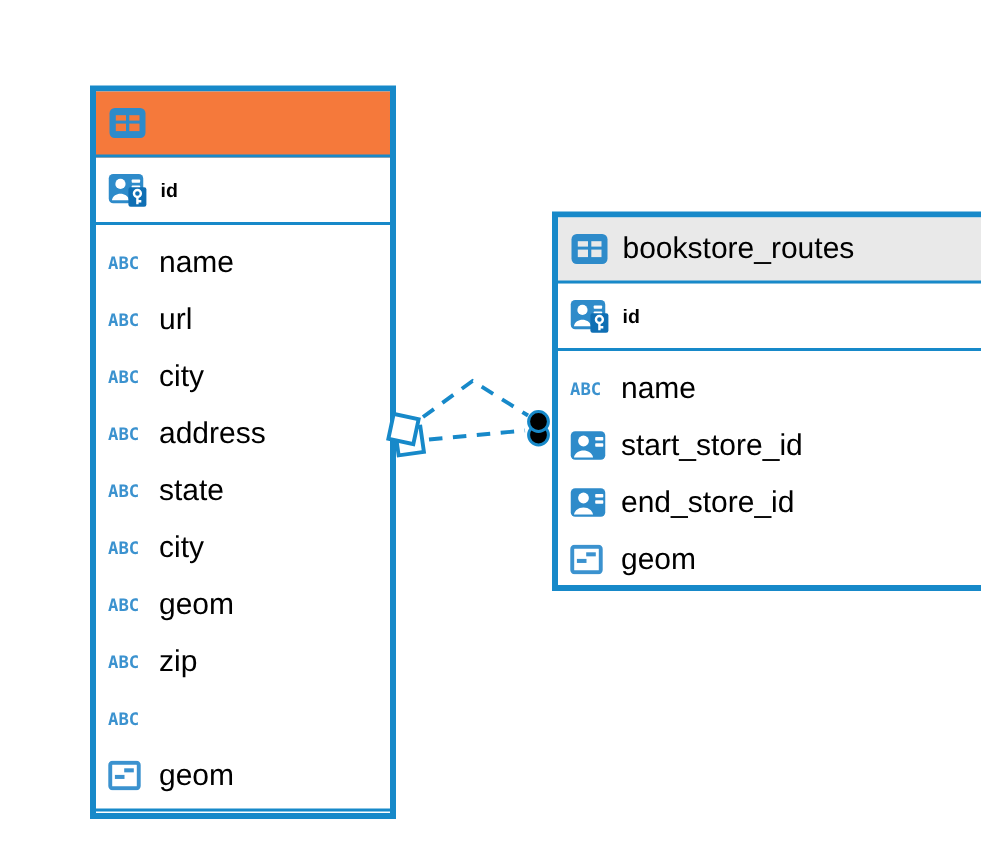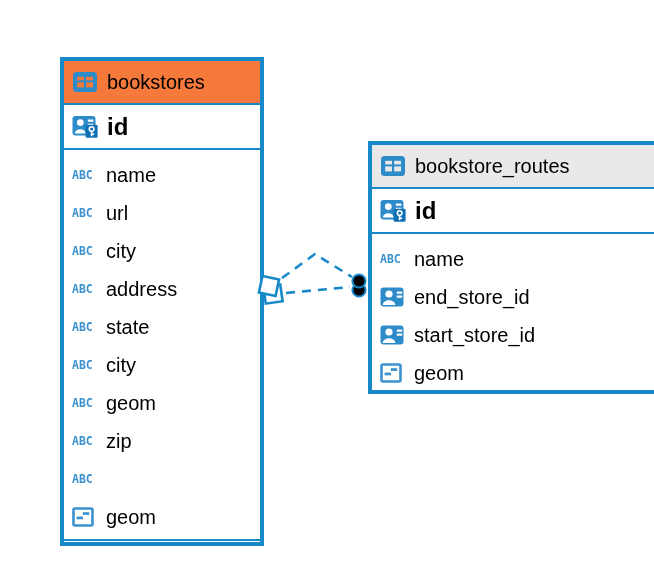--- a/index.html
+++ b/index.html
@@ -12,21 +12,21 @@
     position:absolute;background:#fff;border:4px solid #1789c9;box-sizing:border-box;
   }
   .ent-header{
     display:flex;align-items:center;gap:8px;height:42px;padding:0 8px;
     border-bottom:2px solid #1789c9;font-size:20px;white-space:nowrap;
   }
   .ent-header.orange{background:#f5793b;}
   .ent-header.gray{background:#e9e9e9;}
   .pk-row{
     display:flex;align-items:center;gap:8px;height:43px;padding:0 8px;
-    border-bottom:2px solid #1789c9;font-size:24px;font-weight:bold;white-space:nowrap;
+    border-bottom:2px solid #1789c9;font-size:13px;font-weight:bold;white-space:nowrap;
   }
   .cols{padding:6px 0;}
   .col-row{
     display:flex;align-items:center;gap:7px;height:38px;padding:0 8px;
     font-size:20px;white-space:nowrap;
   }
   .icon-slot{width:27px;display:flex;align-items:center;flex:0 0 27px;}
   .abc-glyph{
     font-family:"DejaVu Sans Mono",monospace;font-weight:bold;font-size:11.5px;
     color:#3b92cf;letter-spacing:0px;
@@ -48,21 +48,20 @@
     <div class="ent-header orange">
       <span class="icon-slot">
         <svg width="26" height="22" viewBox="0 0 26 22">
           <rect x="1" y="1" width="24" height="20" rx="3.5" fill="#2e8bca"></rect>
           <rect class="tbl-cell" x="5.2" y="5.8" width="6.8" height="3.6"></rect>
           <rect class="tbl-cell" x="14.2" y="5.8" width="6.8" height="3.6"></rect>
           <rect class="tbl-cell" x="5.2" y="11.4" width="6.8" height="5"></rect>
           <rect class="tbl-cell" x="14.2" y="11.4" width="6.8" height="5"></rect>
         </svg>
       </span>
-      <span>bookstores</span>
     </div>
     <div class="pk-row">
       <span class="icon-slot">
         <svg width="26" height="23" viewBox="0 0 26 23">
           <rect x="0.5" y="1" width="23" height="19.5" rx="3" fill="#2e8bca"></rect>
           <circle cx="8.3" cy="7.6" r="3.4" fill="#fff"></circle>
           <path d="M2.6 18.5 C3.6 12.8, 13 12.8, 14 18.5 Z" fill="#fff"></path>
           <rect x="15.8" y="4.6" width="5.6" height="2.2" rx="0.5" fill="#fff"></rect>
           <rect x="15.8" y="8.7" width="5.6" height="2.2" rx="0.5" fill="#fff"></rect>
           <rect x="13.6" y="9.8" width="12" height="13" rx="1.5" fill="#0f6fb4"></rect>
@@ -203,36 +202,36 @@
     <span class="icon-slot icon">
       <svg width="24" height="20" viewBox="0 0 24 20">
         <rect x="0.5" y="0.5" width="23" height="19" rx="3" fill="#2e8bca"></rect>
         <circle cx="9" cy="7" r="3.6" fill="#fff"></circle>
         <path d="M2.6 18 C3.8 11.8, 14.2 11.8, 15.4 18 Z" fill="#fff"></path>
         <rect x="16.8" y="4.4" width="5.4" height="2.3" rx="0.5" fill="#fff"></rect>
         <rect x="16.8" y="8.5" width="5.4" height="2.3" rx="0.5" fill="#fff"></rect>
       </svg>
     </span>
 
-    <span class="col-label">end_store_id</span>
+    <span class="col-label">start_store_id</span>
   </div>
 
   <div class="col-row">
 
     <span class="icon-slot icon">
       <svg width="24" height="20" viewBox="0 0 24 20">
         <rect x="0.5" y="0.5" width="23" height="19" rx="3" fill="#2e8bca"></rect>
         <circle cx="9" cy="7" r="3.6" fill="#fff"></circle>
         <path d="M2.6 18 C3.8 11.8, 14.2 11.8, 15.4 18 Z" fill="#fff"></path>
         <rect x="16.8" y="4.4" width="5.4" height="2.3" rx="0.5" fill="#fff"></rect>
         <rect x="16.8" y="8.5" width="5.4" height="2.3" rx="0.5" fill="#fff"></rect>
       </svg>
     </span>
 
-    <span class="col-label">start_store_id</span>
+    <span class="col-label">end_store_id</span>
   </div>
 
   <div class="col-row">
 
     <span class="icon-slot icon">
       <svg width="22" height="20" viewBox="0 0 22 20">
         <rect x="1.5" y="1.5" width="19" height="17" rx="1.5" fill="#fff" stroke="#3b92cf" stroke-width="2.6"></rect>
         <rect x="10.8" y="5.2" width="6.4" height="2.7" fill="#3b92cf"></rect>
         <rect x="4.6" y="9.6" width="6.4" height="2.7" fill="#3b92cf"></rect>
       </svg>

